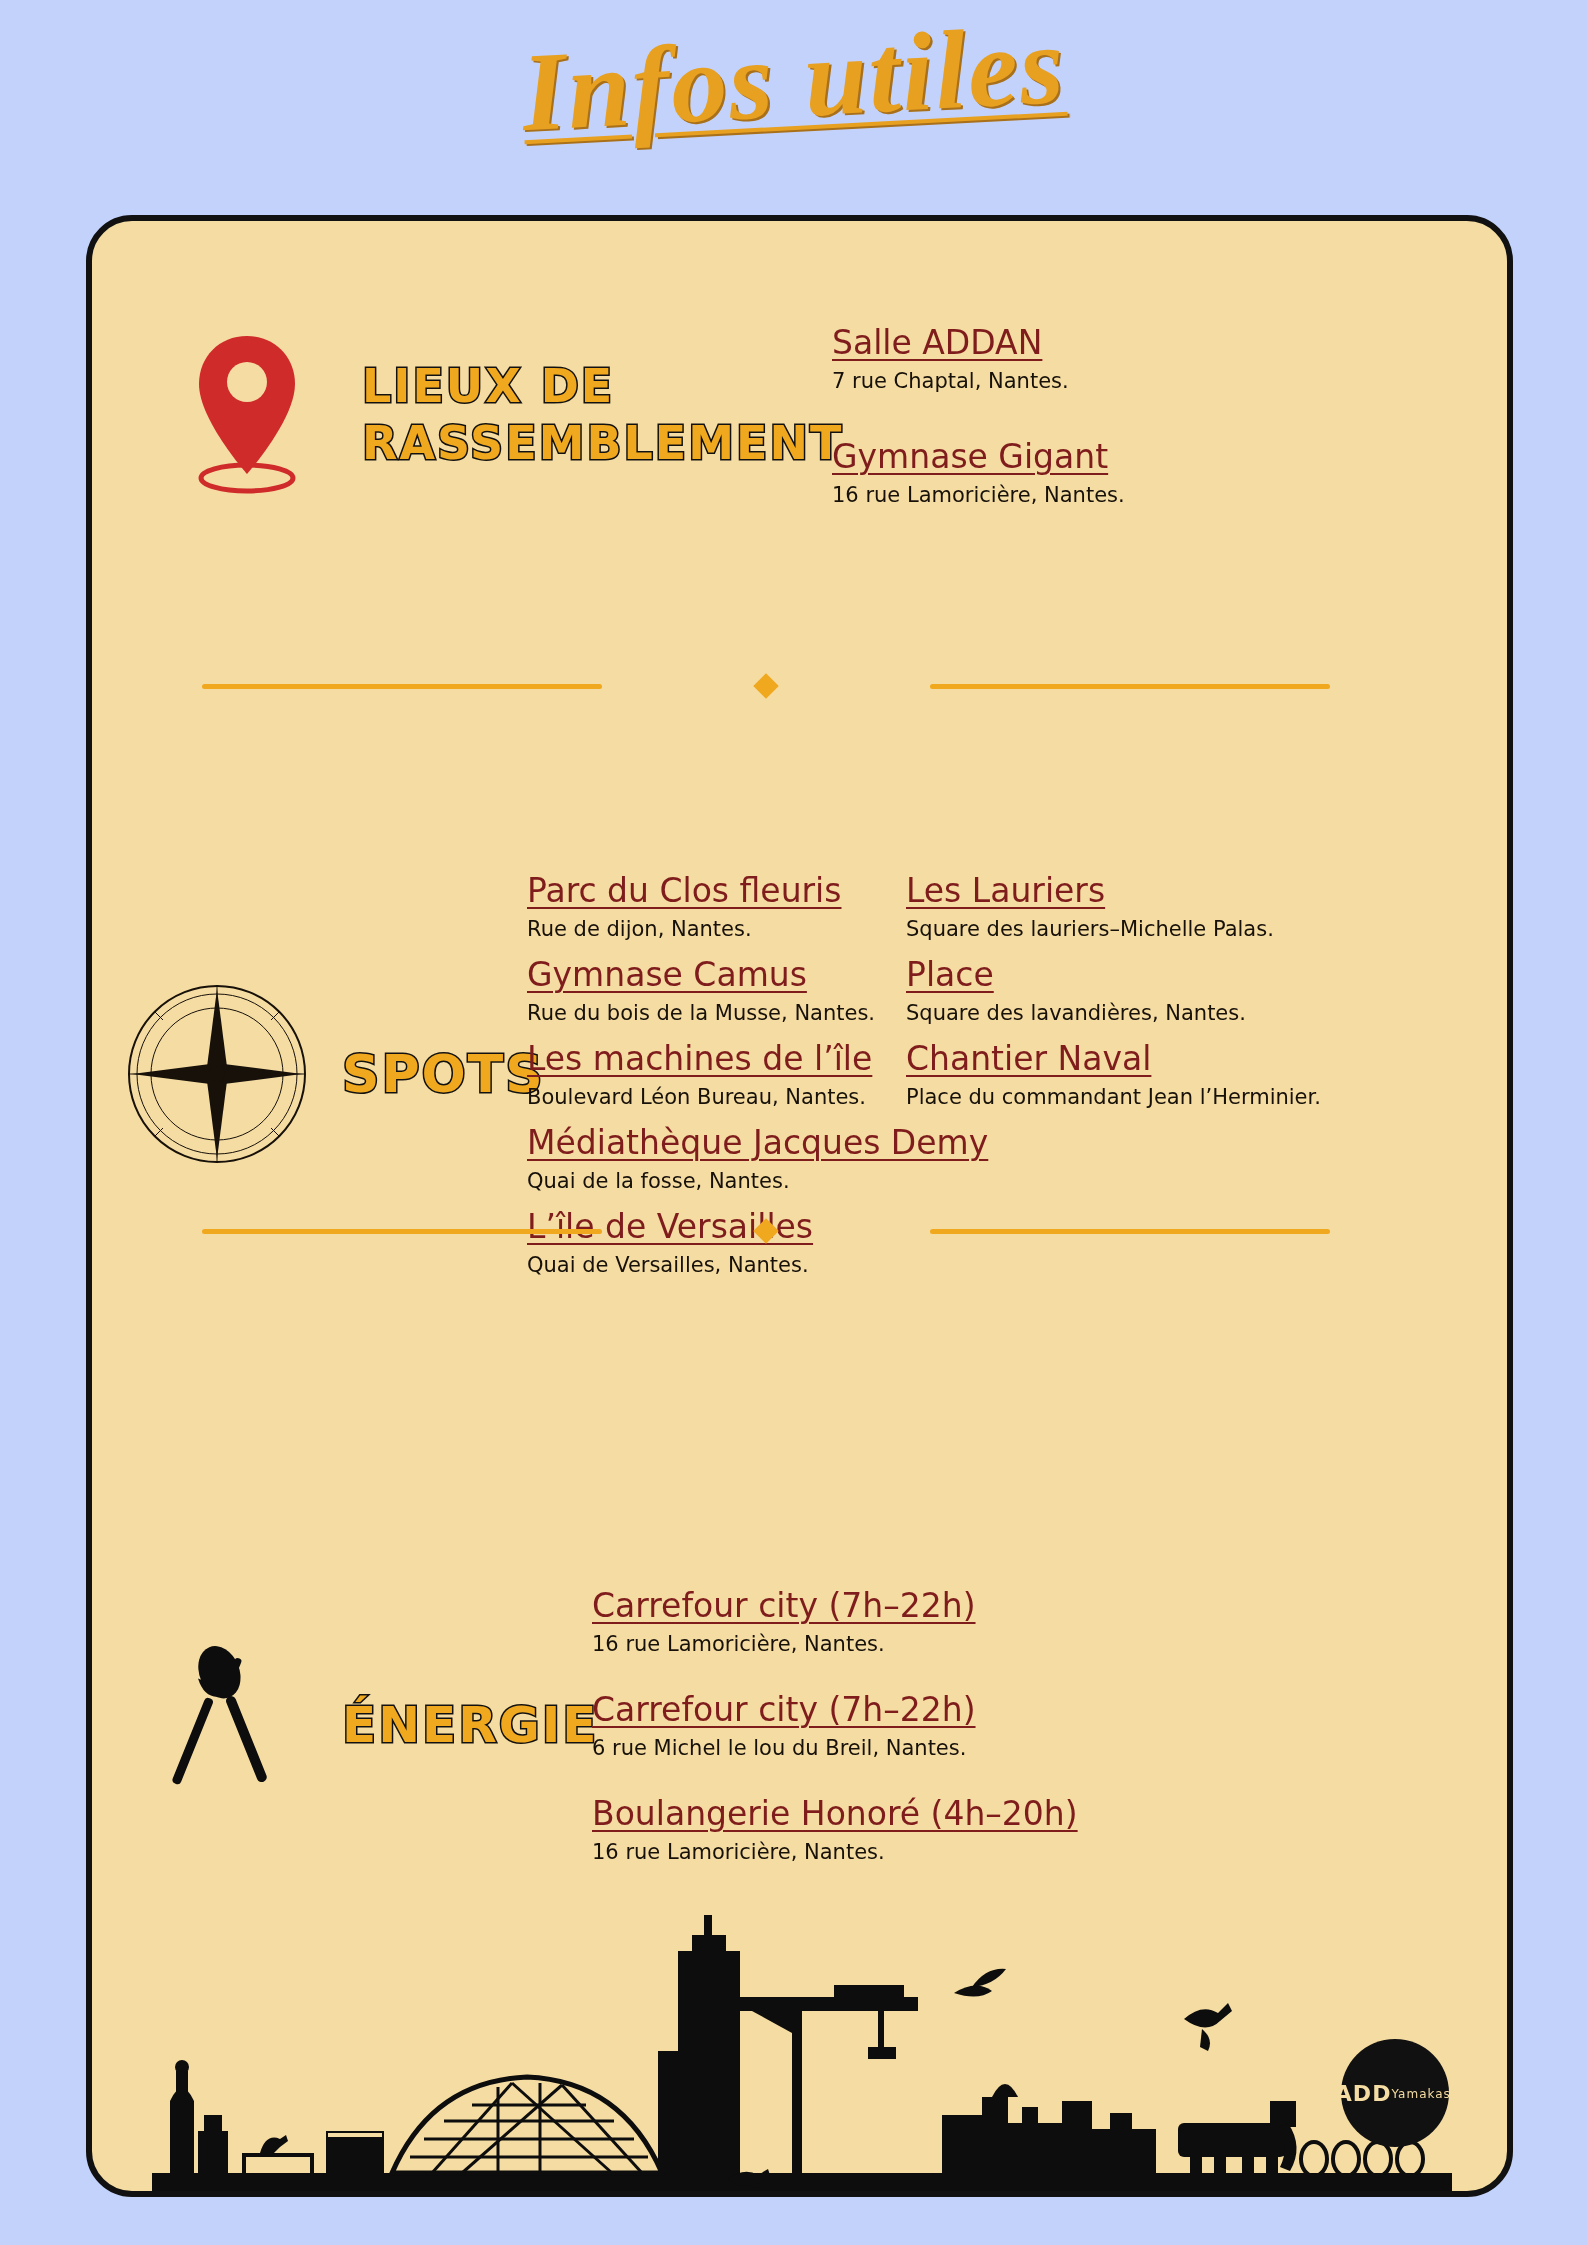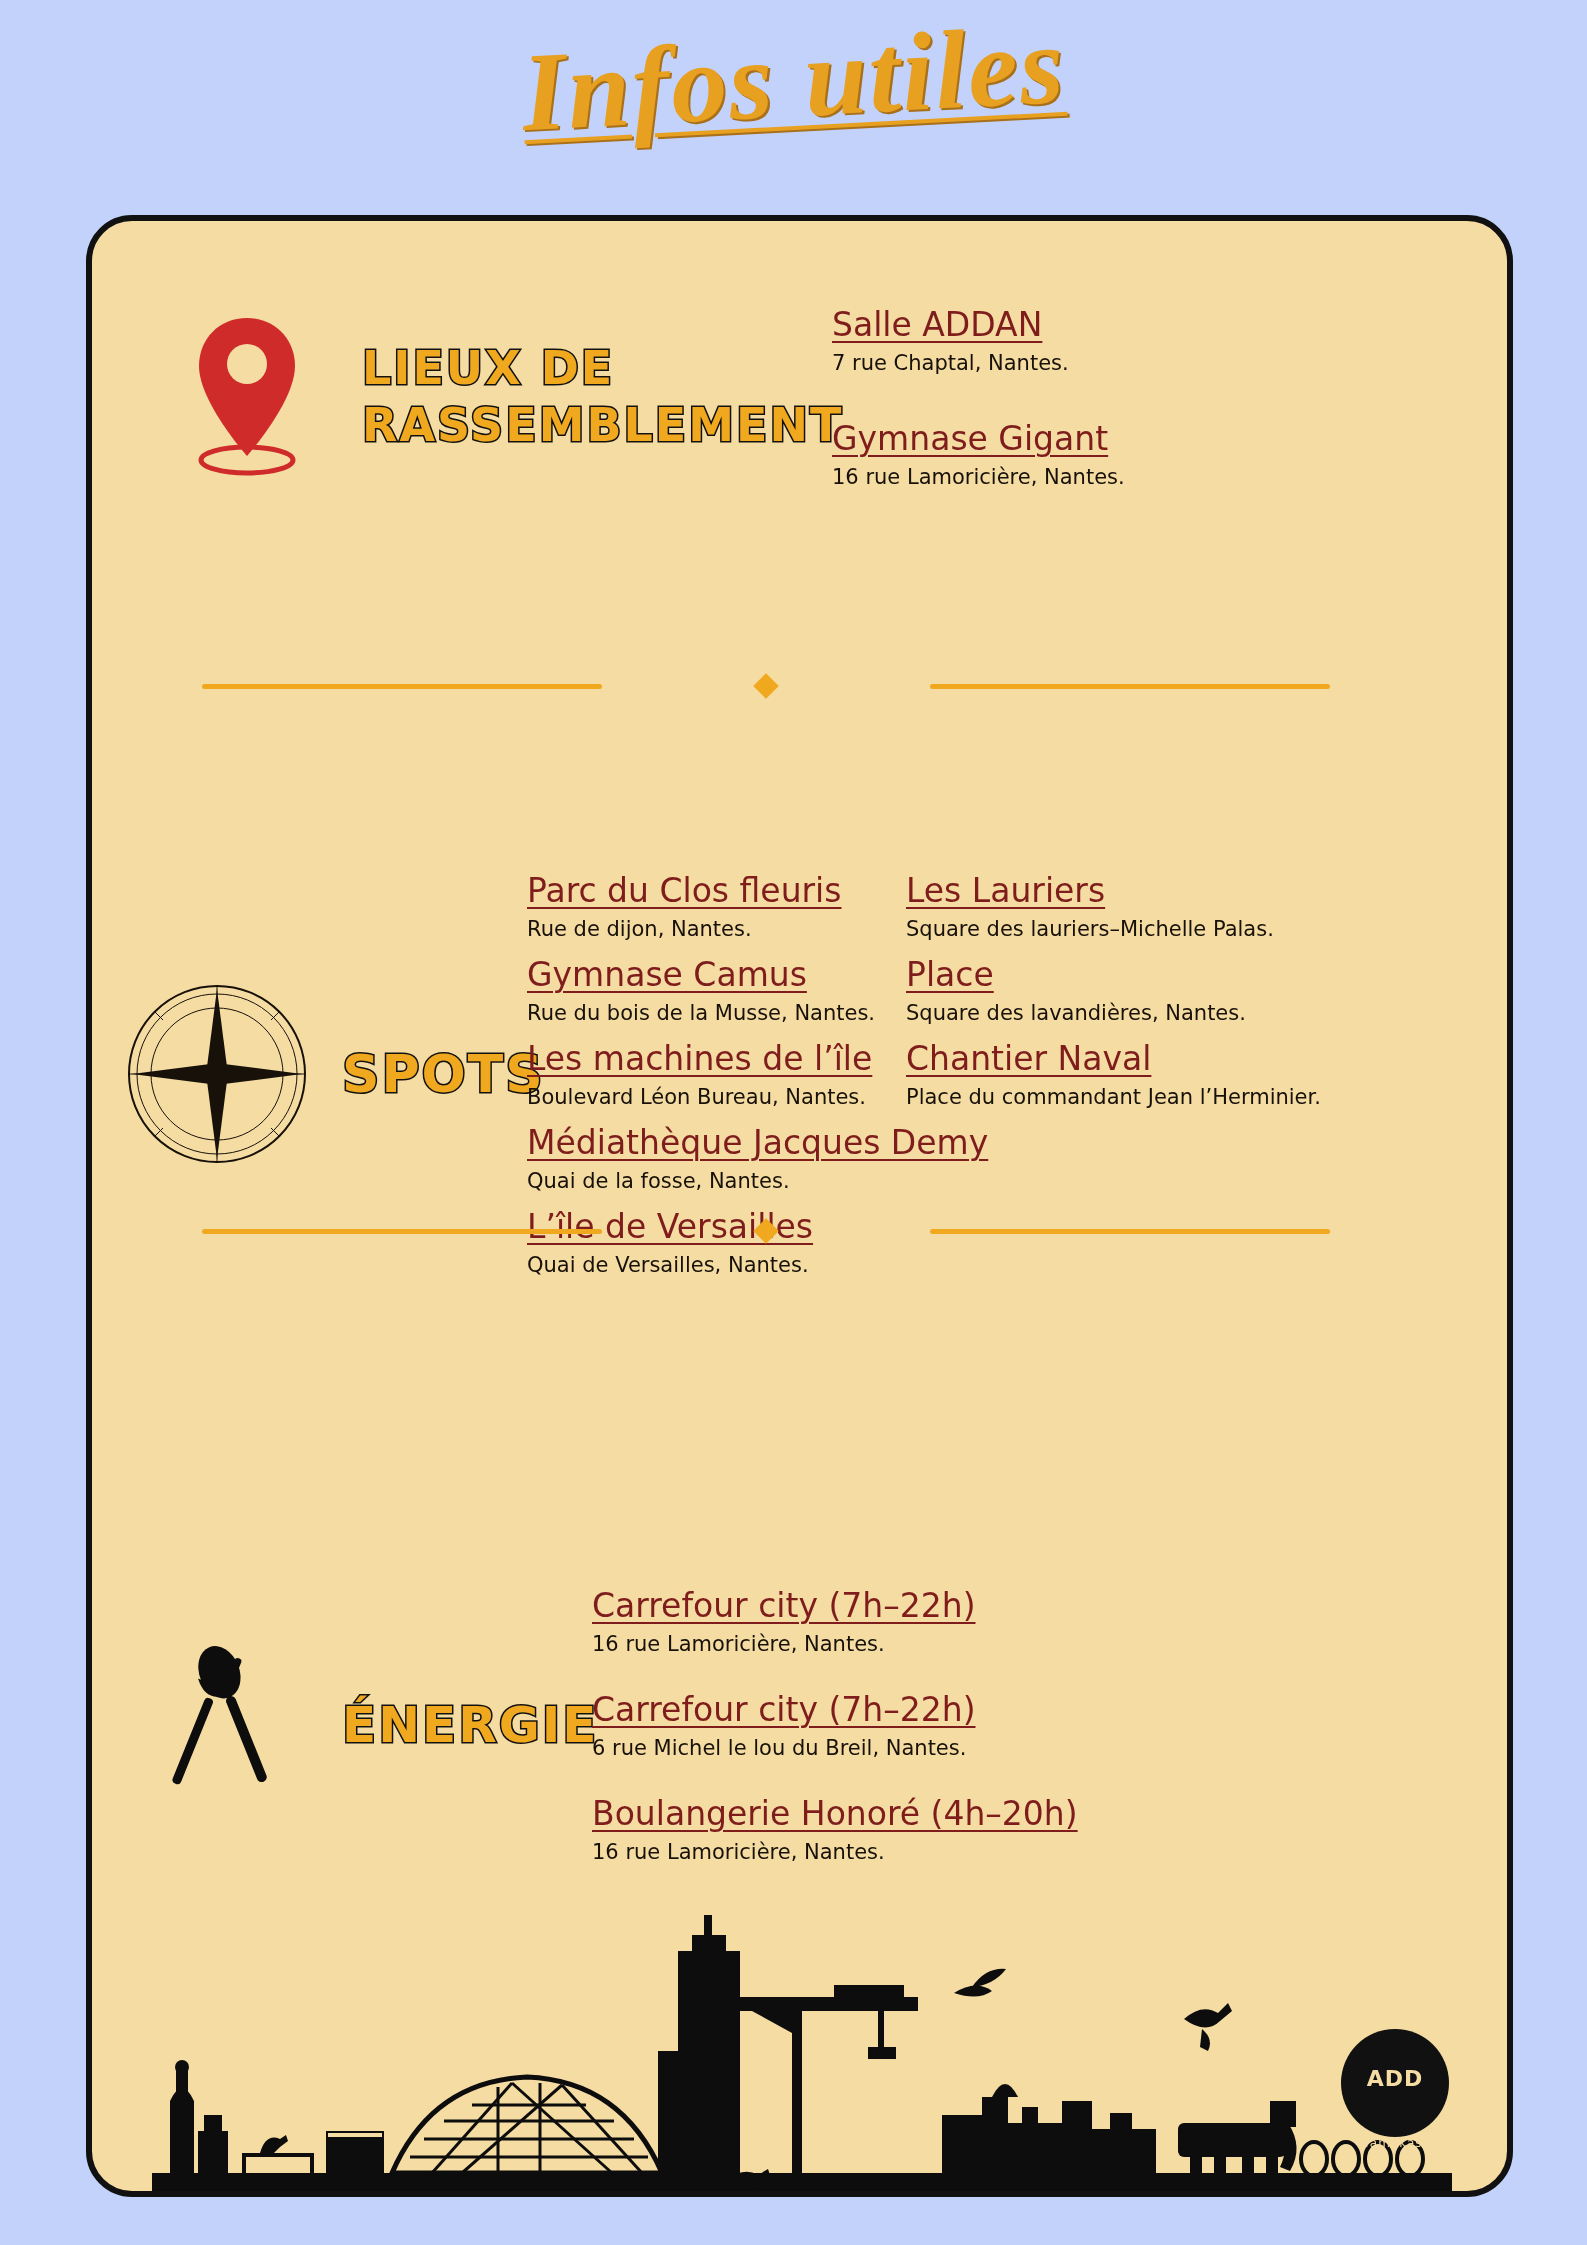--- a/index.html
+++ b/index.html
@@ -93,21 +93,21 @@
     font-family: "DejaVu Sans", sans-serif;
     font-size: 21px;
     color: #17110a;
     margin-top: 7px;
     white-space: nowrap;
   }
 
   
   #sec-lieux {
     position: absolute;
-    top: 84px;
+    top: 102px;
     left: 40px;
     width: 1340px;
   }
   #sec-lieux .section-label {
     width: 470px;
     flex: 0 0 470px;
     font-size: 46px;
   }
   #sec-lieux .entry + .entry { margin-top: 44px; }
 
@@ -172,32 +172,31 @@
     left: 0;
     bottom: 0;
     width: 100%;
     height: 290px;
   }
 
   
   .logo-badge {
     position: absolute;
     right: 58px;
-    bottom: 54px;
+    bottom: 44px;
     width: 108px;
     height: 108px;
     border-radius: 50%;
     background: #111;
     display: flex;
-    flex-direction: column;
+    flex-direction: row;
     align-items: center;
     justify-content: center;
     color: #f5dca2;
     font-family: "DejaVu Sans", sans-serif;
-    gap: 44px;
   }
   .logo-badge .lg-main { font-size: 22px; font-weight: bold; letter-spacing: 1px; }
   .logo-badge .lg-sub  { font-size: 12px; letter-spacing: 1px; margin-top: 1px; }
   .logo-badge .lg-arc {
     width: 62px; height: 24px;
     border-top: 3px solid #f5dca2;
     border-radius: 50% 50% 0 0 / 100% 100% 0 0;
     margin-bottom: 2px;
   }
 </style>

